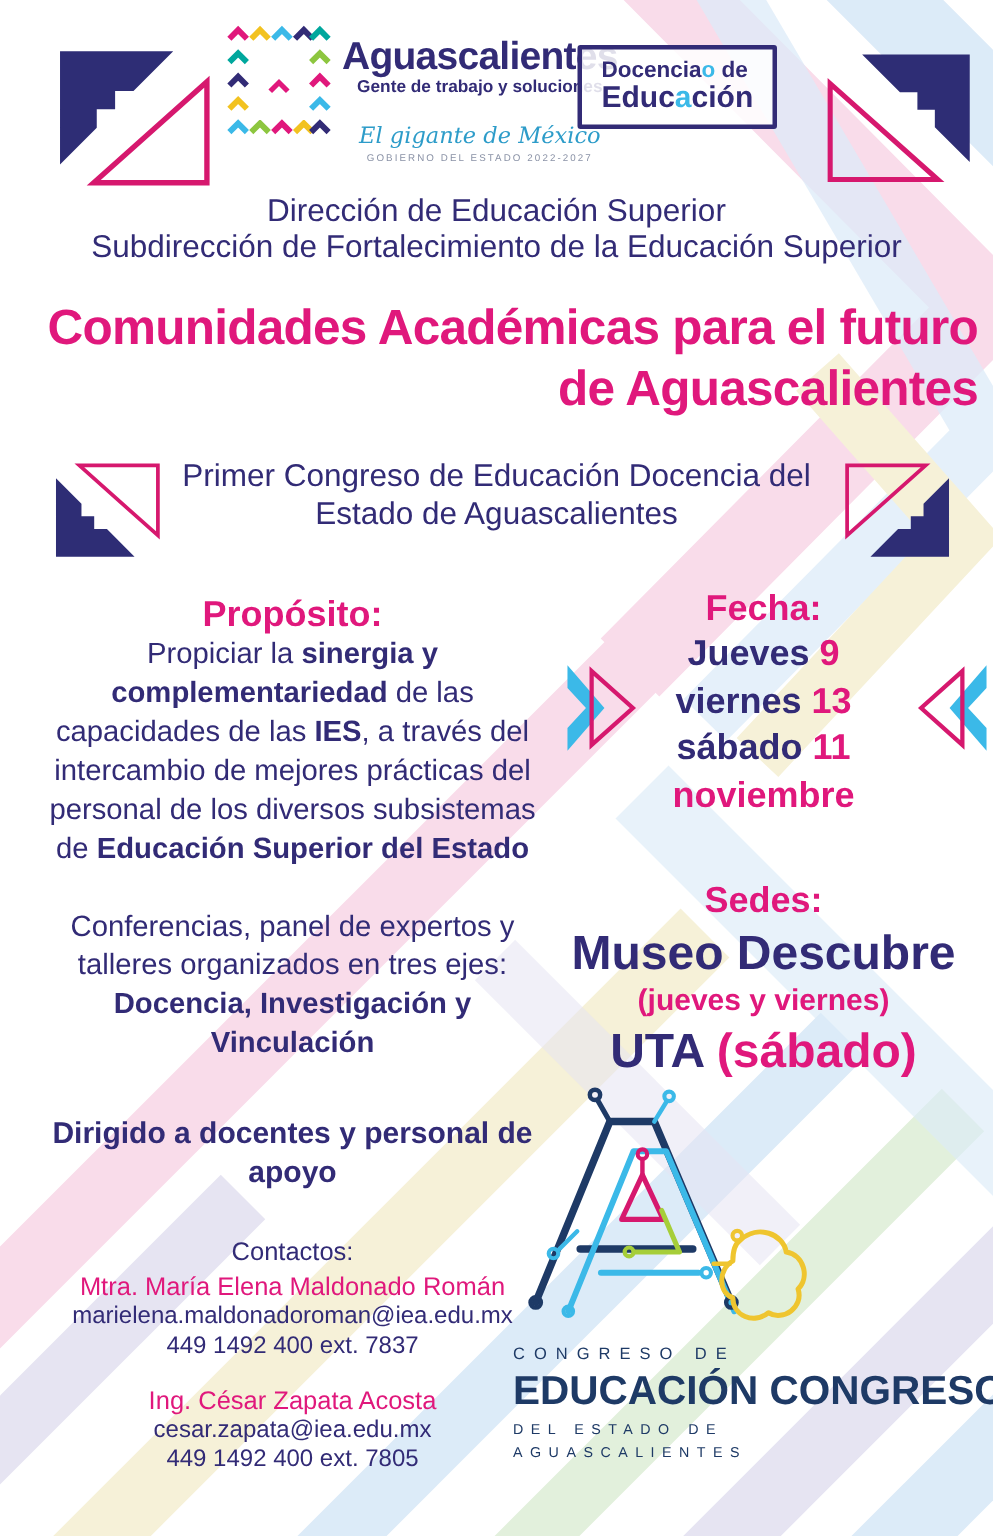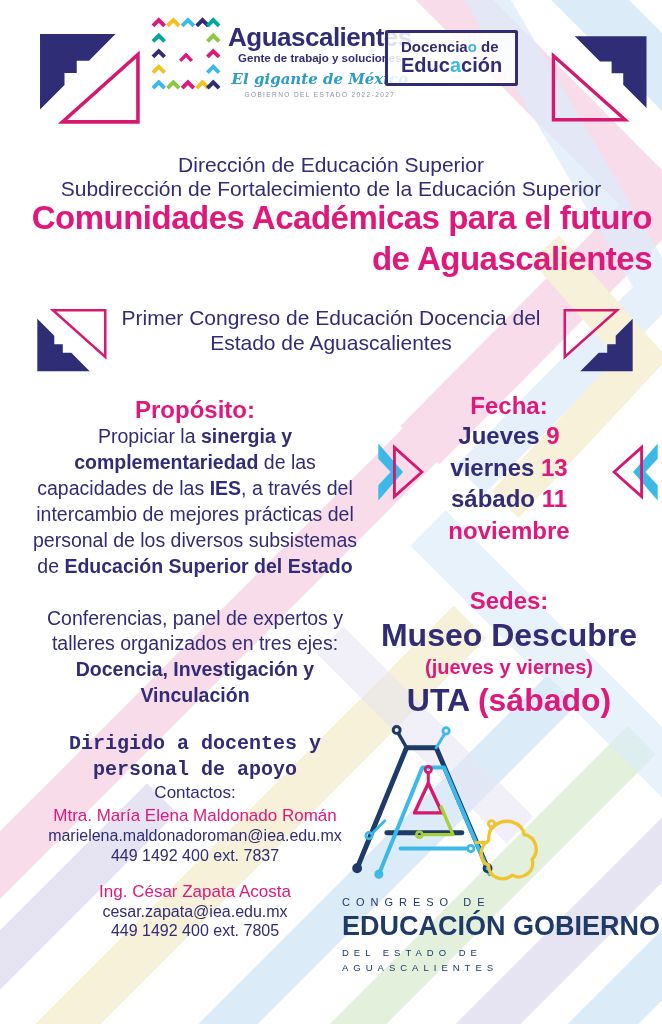--- a/index.html
+++ b/index.html
@@ -14,49 +14,49 @@
   }
   .bg-stripes{position:absolute;inset:0;z-index:0;}
   .decor{position:absolute;z-index:1;}
   .content{position:absolute;z-index:2;}
 
   
   .gov-logo{left:150px;top:16px;display:flex;gap:6px;align-items:flex-start;}
   .gov-text{text-align:center;margin-top:8px;}
   .gov-name{font-size:26px;font-weight:800;letter-spacing:-0.5px;color:var(--navy);line-height:1;}
   .gov-tagline{font-size:11.5px;font-weight:700;color:var(--navy);margin-top:2px;}
-  .gov-slogan{font-family:"DejaVu Serif",serif;font-style:italic;font-weight:700;font-size:15px;color:var(--teal);margin-top:6px;}
+  .gov-slogan{font-family:"DejaVu Serif",serif;font-style:italic;font-weight:400;font-size:15px;color:var(--teal);margin-top:17px;}
   .gov-sub{font-size:6.5px;letter-spacing:1.4px;color:var(--gray);margin-top:3px;}
   .inst-badge{left:385px;top:30px;border:3px solid var(--navy);border-radius:2px;padding:5px 13px 7px;text-align:left;background:rgba(255,255,255,.85);}
   .inst-l1{font-size:15px;font-weight:800;color:var(--navy);line-height:1.15;}
   .inst-l2{font-size:20px;font-weight:800;color:var(--navy);line-height:1.05;}
   .accent{color:var(--cyan);}
 
-  .dept{left:0;top:129px;width:662px;text-align:center;font-size:21px;line-height:1.12;color:var(--navy);margin-top:24px;}
+  .dept{left:0;top:129px;width:662px;text-align:center;font-size:21px;line-height:1.12;color:var(--navy);}
   .title{left:10px;top:198px;width:642px;text-align:right;font-size:33px;line-height:1.23;font-weight:800;color:var(--pink);letter-spacing:-0.5px;}
   .subtitle{left:90px;top:305px;width:482px;text-align:center;font-size:21px;line-height:1.2;color:var(--navy);}
 
   
   .left-col{left:28px;top:396px;width:334px;text-align:center;}
   .right-col{left:376px;top:392px;width:266px;text-align:center;}
   .sec-head{font-size:24px;font-weight:800;color:var(--pink);}
   .body-text{font-size:19.5px;line-height:1.33;color:var(--navy);}
   .body-text b{font-weight:800;}
   .bold-text{font-size:20px;line-height:1.3;font-weight:800;color:var(--navy);}
-  .mt26{margin-top:26px;} .mt34{margin-top:22px;font-family:Liberation Mono, monospace;}
+  .mt26{margin-top:26px;} .mt34{margin-top:34px;}
 
   .date-line{font-size:24px;font-weight:800;line-height:1.32;color:var(--navy);}
   .date-line .num{color:var(--pink);}
   .month{font-size:24px;font-weight:800;color:var(--pink);line-height:1.32;}
   .sedes-block{margin-top:40px;}
   .venue{font-size:32px;font-weight:800;color:var(--navy);line-height:1.25;}
   .venue-days{font-size:20px;font-weight:800;color:var(--pink);line-height:1.25;}
 
   
-  .contacts{}
+  .contacts{margin-top:30px;}
   .contacts-label{font-size:17px;color:var(--navy);}
   .person{margin-top:2px;margin-bottom:15px;}
   .person-name{font-size:17px;color:var(--pink);line-height:1.25;}
   .person-email,.person-phone{font-size:16px;color:var(--navy);line-height:1.22;}
 
   
   .congress{left:342px;top:722px;width:318px;text-align:left;}
   .congress-l1{font-size:11px;letter-spacing:6px;color:var(--fnavy);margin-top:2px;}
   .congress-l2{font-size:27px;font-weight:800;color:var(--fnavy);letter-spacing:0px;margin-top:3px;white-space:nowrap;}
   .congress-l3{font-size:9.5px;letter-spacing:5px;color:var(--fnavy);margin-top:5px;}
@@ -213,18 +213,18 @@
         <circle cx="86" cy="48" r="3.2" stroke="#D6186E" stroke-width="2.8"></circle>
         <path d="M99,86 L111,114 H81" stroke="#A6CE39" stroke-width="3.4"></path>
         <circle cx="77" cy="114" r="3" stroke="#A6CE39" stroke-width="2.8"></circle>
         <circle cx="146" cy="148" r="3.5" stroke="#1E3A66" stroke-width="3"></circle>
         <path d="M152,106 c12,-11 29,-4 31,8 c12,2 16,17 8,25 c4,12 -10,22 -20,16 c-10,8 -24,2 -24,-10 c-10,-4 -10,-19 0,-25 c0,-8 2,-12 5,-14 z" stroke="#EFC52F" stroke-width="3.4"></path>
         <path d="M134,122 H145" stroke="#EFC52F" stroke-width="3"></path>
         <circle cx="150" cy="103" r="3.2" stroke="#EFC52F" stroke-width="2.8"></circle>
       </g>
     </svg>
     <div class="congress-l1">CONGRESO DE</div>
-    <div class="congress-l2">EDUCACIÓN GOBIERNO</div>
+    <div class="congress-l2">EDUCACIÓN CONGRESO</div>
     <div class="congress-l3">DEL ESTADO DE</div>
     <div class="congress-l4">AGUASCALIENTES</div>
   </div>
 
 </div>
 
 </body></html>

